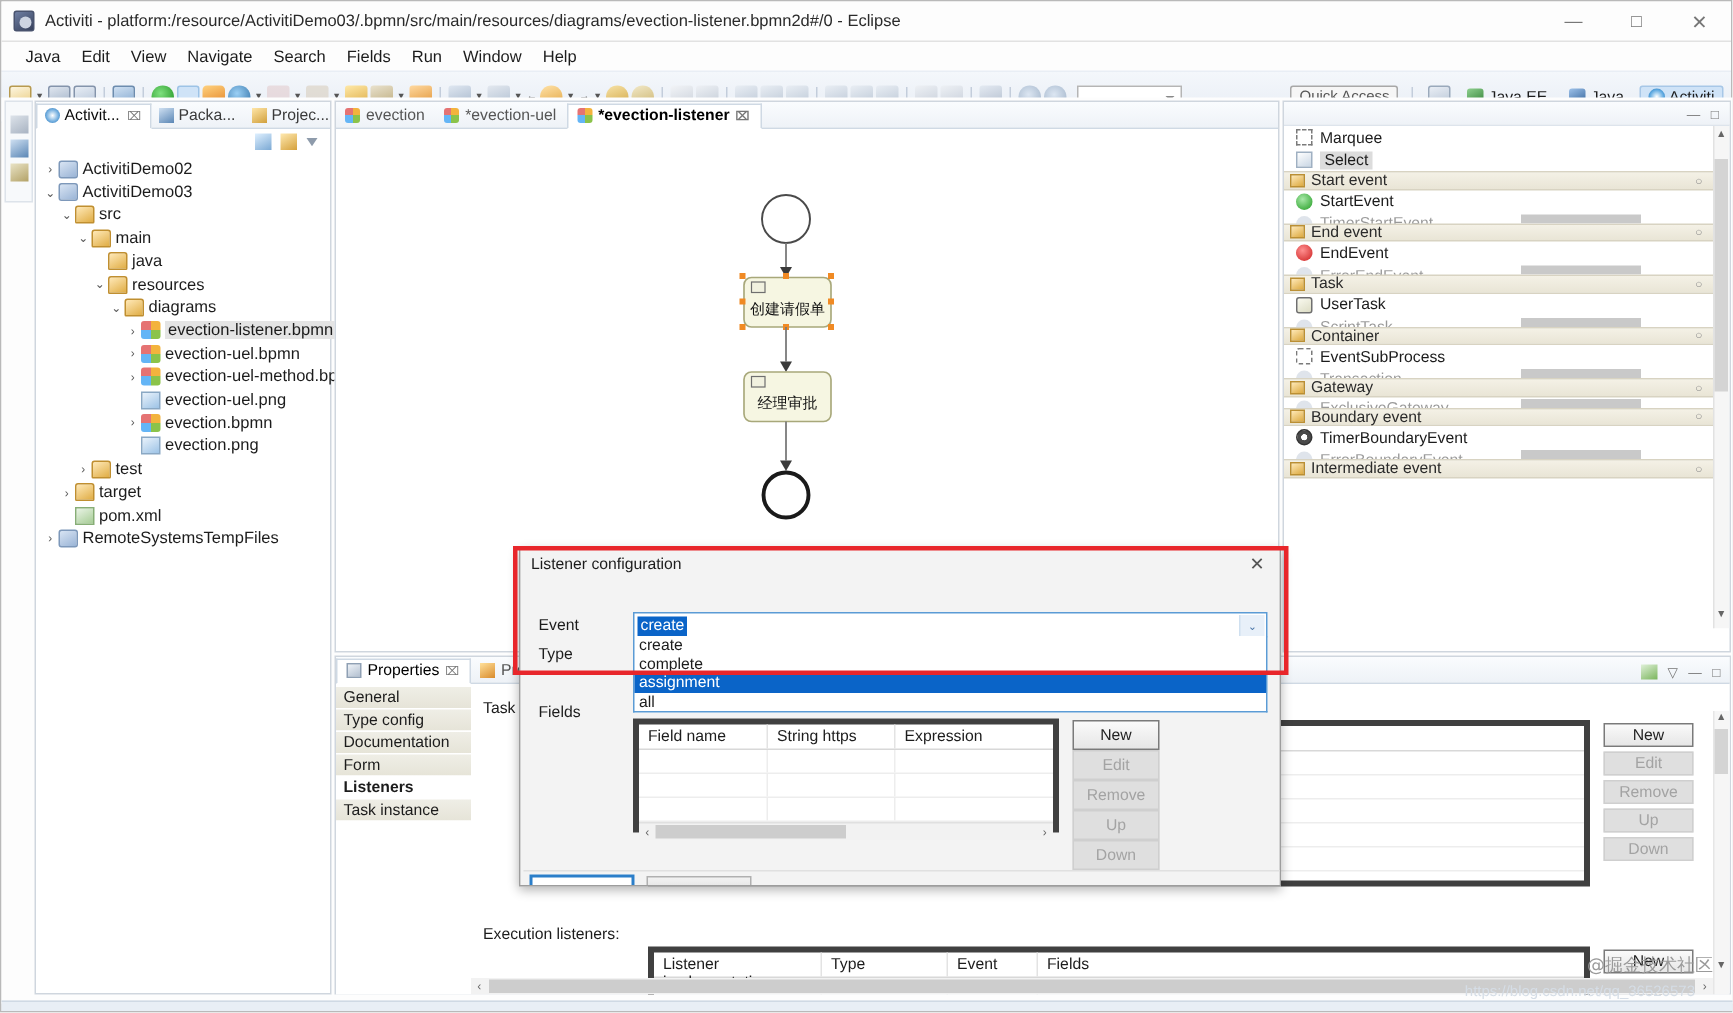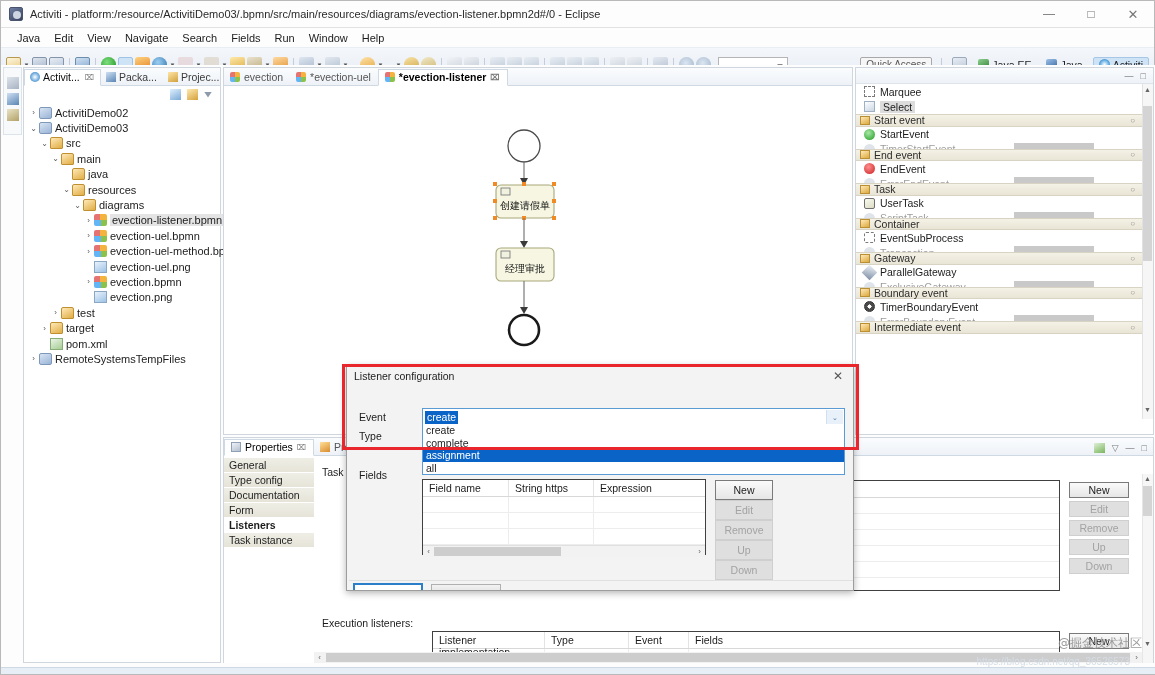--- a/index.html
+++ b/index.html
@@ -127,21 +127,21 @@
   .ptab{display:flex;align-items:center;gap:4px;padding:1px 7px 2px 6px;font-size:10.5px;color:#555;}
   .ptab.active{background:#fff;border:1px solid #cfd9e4;border-bottom:1px solid #fff;
      margin-bottom:-1px;color:#000;}
   .pbody{ display:flex; height:207px; }
   .plist{ width:90px; background:#fff; padding-top:2px; flex:none; }
   .pl-item{ height:15px; background:linear-gradient(180deg,#efeee6,#e6e4d8);
      border-bottom:1px solid #fff; padding-left:5px; font-size:10.5px; line-height:15px;}
   .pl-item.active{ background:#fff; font-weight:bold; }
   .pcontent{ flex:1; position:relative; background:#fff; overflow:hidden; }
   .sec-label{ position:absolute; font-size:10.5px; color:#1c1c1c; }
-  .tbl{ position:absolute; border:1px solid #404040; background:#fff; }
+  .tbl{ position:absolute; border:4px solid #404040; background:#fff; }
   .tbl-head{ display:flex; height:17px; border-bottom:1px solid #d8d8d8; }
   .tbl-head div{ font-size:10.5px; padding:2px 0 0 6px; border-right:1px solid #e3e3e3;}
   .tbl-rows{ }
   .tbl-row{ height:16px; border-bottom:1px solid #ededed; display:flex;}
   .tbl-row div{ border-right:1px solid #ededed; }
   .hscroll{ height:12px; background:#f2f2f2; display:flex; align-items:center;
      border-top:1px solid #e0e0e0; }
   .hs-ar{ width:11px;text-align:center;font-size:8px;color:#666;}
   .hs-thumb{ height:9px; background:#cdcdcd; }
   .btncol{ position:absolute; width:60px; display:flex; flex-direction:column; gap:3px;}
@@ -539,24 +539,20 @@
                 <span class="pic" style="background:#b9c4d2;border-radius:50%;"></span>
                 <span class="t">Transaction</span>
               </div>
               <div class="ghost"></div>
             </div>
             <div class="grp">
               <span style="width:10px;height:9px;background:linear-gradient(150deg,#ffe9b8,#dca93f);border:1px solid #bb8f33;display:inline-block;"></span>
               <span>Gateway</span>
               <span class="col">○</span>
             </div>
-            <div class="pal-item">
-              <span class="pic" style="background:linear-gradient(150deg,#eef2f7,#7e8fa6);transform:rotate(45deg);"></span>
-              <span class="t">ParallelGateway</span>
-            </div>
             <div class="pal-clip">
               <div class="pal-item">
                 <span class="pic" style="background:#b9c4d2;border-radius:50%;"></span>
                 <span class="t">ExclusiveGateway</span>
               </div>
               <div class="ghost"></div>
             </div>
             <div class="grp">
               <span style="width:10px;height:9px;background:linear-gradient(150deg,#ffe9b8,#dca93f);border:1px solid #bb8f33;display:inline-block;"></span>
               <span>Boundary event</span>

